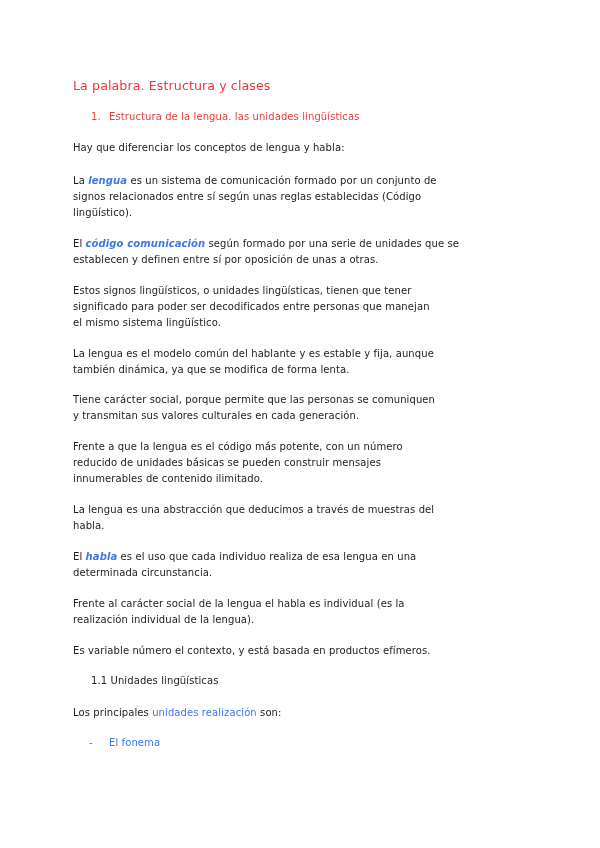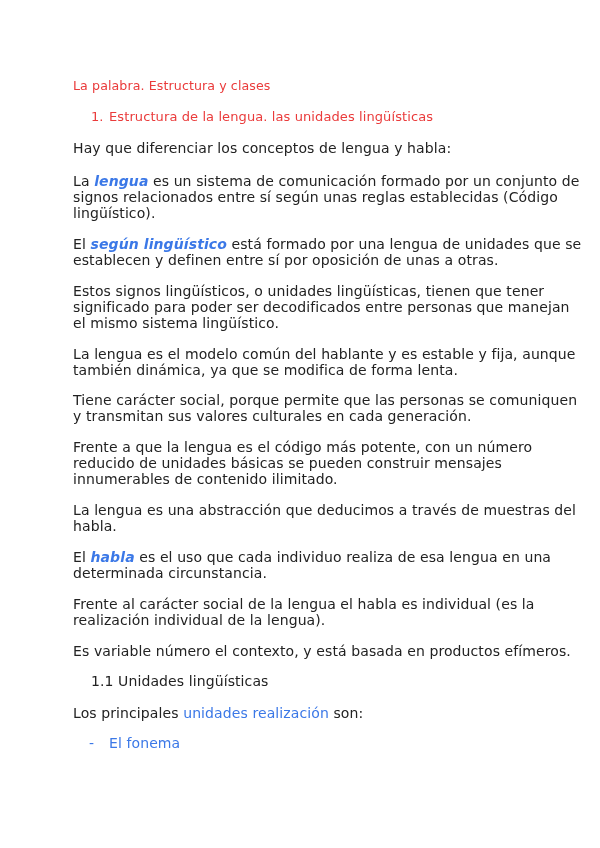--- a/index.html
+++ b/index.html
@@ -18,30 +18,30 @@
     .page {
       position: absolute;
       left: 0; top: 8px;
       width: 600px;
       height: 848px;
       background: #ffffff;
     }
     .line {
       position: absolute;
       left: 73px;
-      font-size: 14px;
+      font-size: 10px;
       line-height: 16px;
       white-space: nowrap;
       letter-spacing: 0.1px;
     }
     .red { color: #ea3b3b; }
     .blue { color: #3b78e7; }
     .italic { font-style: italic; font-weight: bold; }
     .title { top: 70px; font-size: 12.6px; }
-    .h1 { top: 101px; left: 91px; font-size: 13px; }
+    .h1 { top: 101px; left: 91px; font-size: 10px; }
     .h1 .num { display: inline-block; width: 18px; }
     .h2 { left: 91px; }
     .bullet-dash { display: inline-block; width: 20px; color: #3b78e7; }
   </style>
 </head>
 <body>
 
 <div class="page">
 
   <div class="line title red">La palabra. Estructura y clases</div>
@@ -49,21 +49,21 @@
   <div class="line h1 red">
     <span class="num">1.</span><span>Estructura de la lengua. las unidades lingüísticas</span>
   </div>
 
   <div class="line" style="top:132px">Hay que diferenciar los conceptos de lengua y habla:</div>
 
   <div class="line" style="top:165px"><span>La </span><span class="blue italic">lengua</span><span> es un sistema de comunicación formado por un conjunto de</span></div>
   <div class="line" style="top:181px">signos relacionados entre sí según unas reglas establecidas (Código</div>
   <div class="line" style="top:197px">lingüístico).</div>
 
-  <div class="line" style="top:228px"><span>El </span><span class="blue italic">según lingüístico</span><span> está formado por una lengua de unidades que se</span></div>
+  <div class="line" style="top:228px"><span>El </span><span class="blue italic">código comunicación</span><span> según formado por una serie de unidades que se</span></div>
   <div class="line" style="top:244px">establecen y definen entre sí por oposición de unas a otras.</div>
 
   <div class="line" style="top:275px">Estos signos lingüísticos, o unidades lingüísticas, tienen que tener</div>
   <div class="line" style="top:291px">significado para poder ser decodificados entre personas que manejan</div>
   <div class="line" style="top:307px">el mismo sistema lingüístico.</div>
 
   <div class="line" style="top:338px">La lengua es el modelo común del hablante y es estable y fija, aunque</div>
   <div class="line" style="top:354px">también dinámica, ya que se modifica de forma lenta.</div>
 
   <div class="line" style="top:384px">Tiene carácter social, porque permite que las personas se comuniquen</div>

